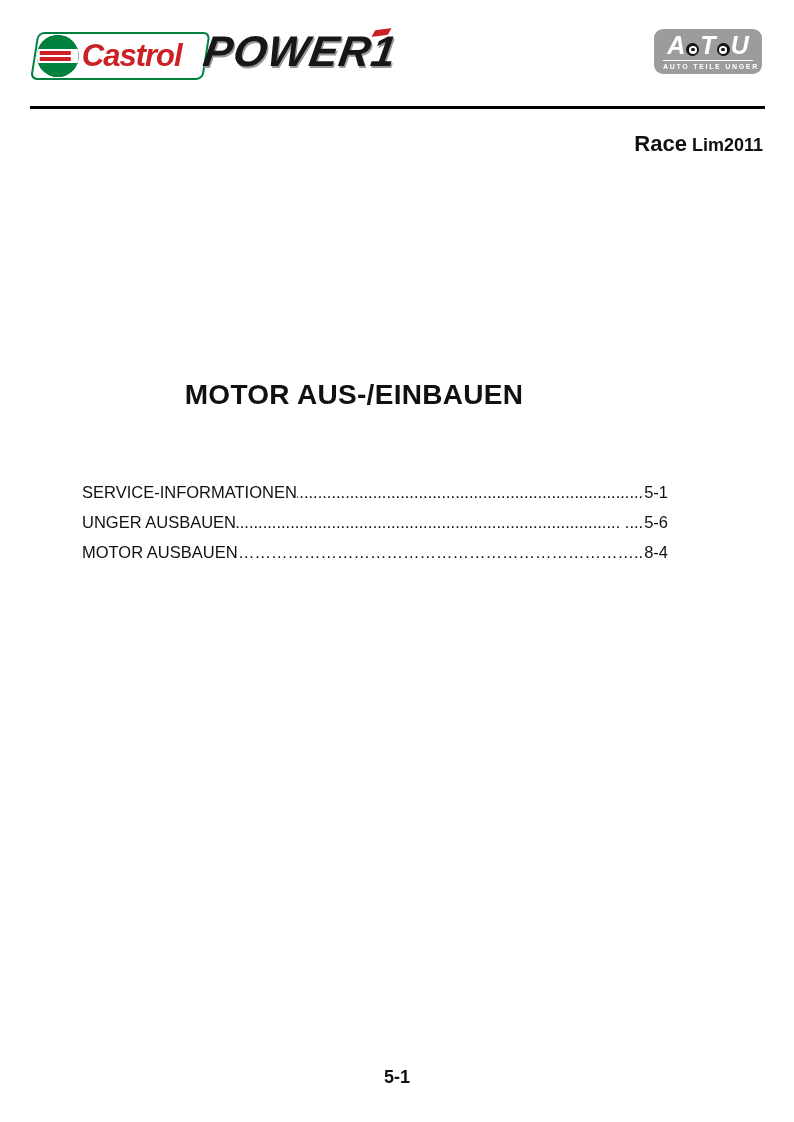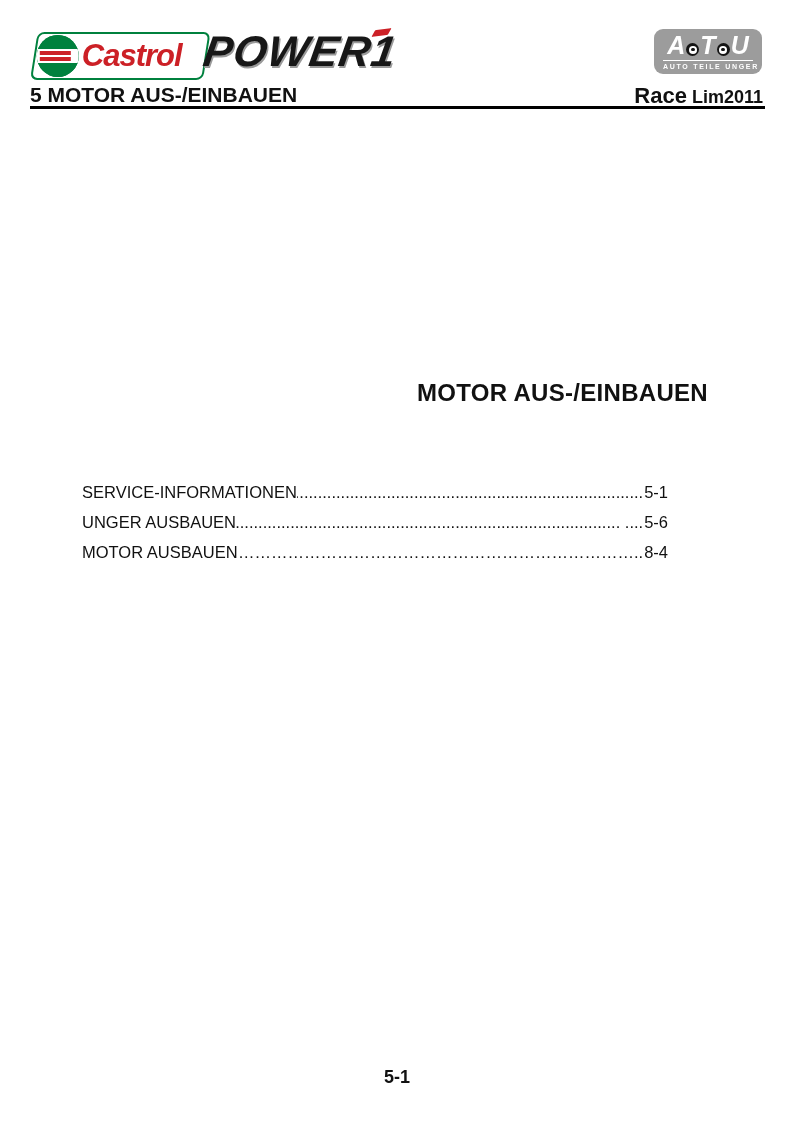--- a/index.html
+++ b/index.html
@@ -72,28 +72,28 @@
 
   
   .section-heading {
     position:absolute; left:30px; top:83px;
     font-size:21px; font-weight:bold; white-space:nowrap;
   }
   .model {
     position:absolute; right:31px; top:83px;
     display:flex; align-items:baseline; gap:5px; white-space:nowrap;
   }
-  .model-name { font-size:22px; font-weight:bold; }
+  .model-name { font-size:22px; font-weight:bold;margin-top:48px; }
   .model-code { font-size:18px; font-weight:bold; }
   .header-rule { position:absolute; left:30px; top:106px; width:735px; height:3px; background:#000; }
 
   
   .doc-title {
     position:absolute; left:0; top:379px; width:708px;
-    text-align:right; font-size:24px; font-weight:bold; letter-spacing:0.3px;
+    text-align:center; font-size:28px; font-weight:bold; letter-spacing:0.3px;
   }
 
   .toc { position:absolute; left:82px; top:483px; width:586px; }
   .toc-row { display:flex; align-items:flex-start; height:30px; font-size:16.5px; }
   .toc-label { flex:none; white-space:nowrap; }
   .toc-leader {
     flex:1 1 auto; overflow:hidden; white-space:nowrap;
     direction:rtl; padding:0 1px; min-width:0;
   }
   .toc-page { flex:none; white-space:nowrap; }
@@ -138,21 +138,20 @@
       <span class="wheel">
           <span class="ring">
             <span class="hub"></span>
           </span>
         </span>
       <span>U</span>
     </div>
     <div class="atu-sub">AUTO TEILE UNGER</div>
   </div>
 
-  <span class="section-heading">5 MOTOR AUS-/EINBAUEN</span>
   <span class="model">
     <span class="model-name">Race</span>
     <span class="model-code">Lim2011</span>
   </span>
   <div class="header-rule"></div>
 
   <div class="doc-title">MOTOR AUS-/EINBAUEN</div>
 
   <div class="toc">
     <div class="toc-row">

